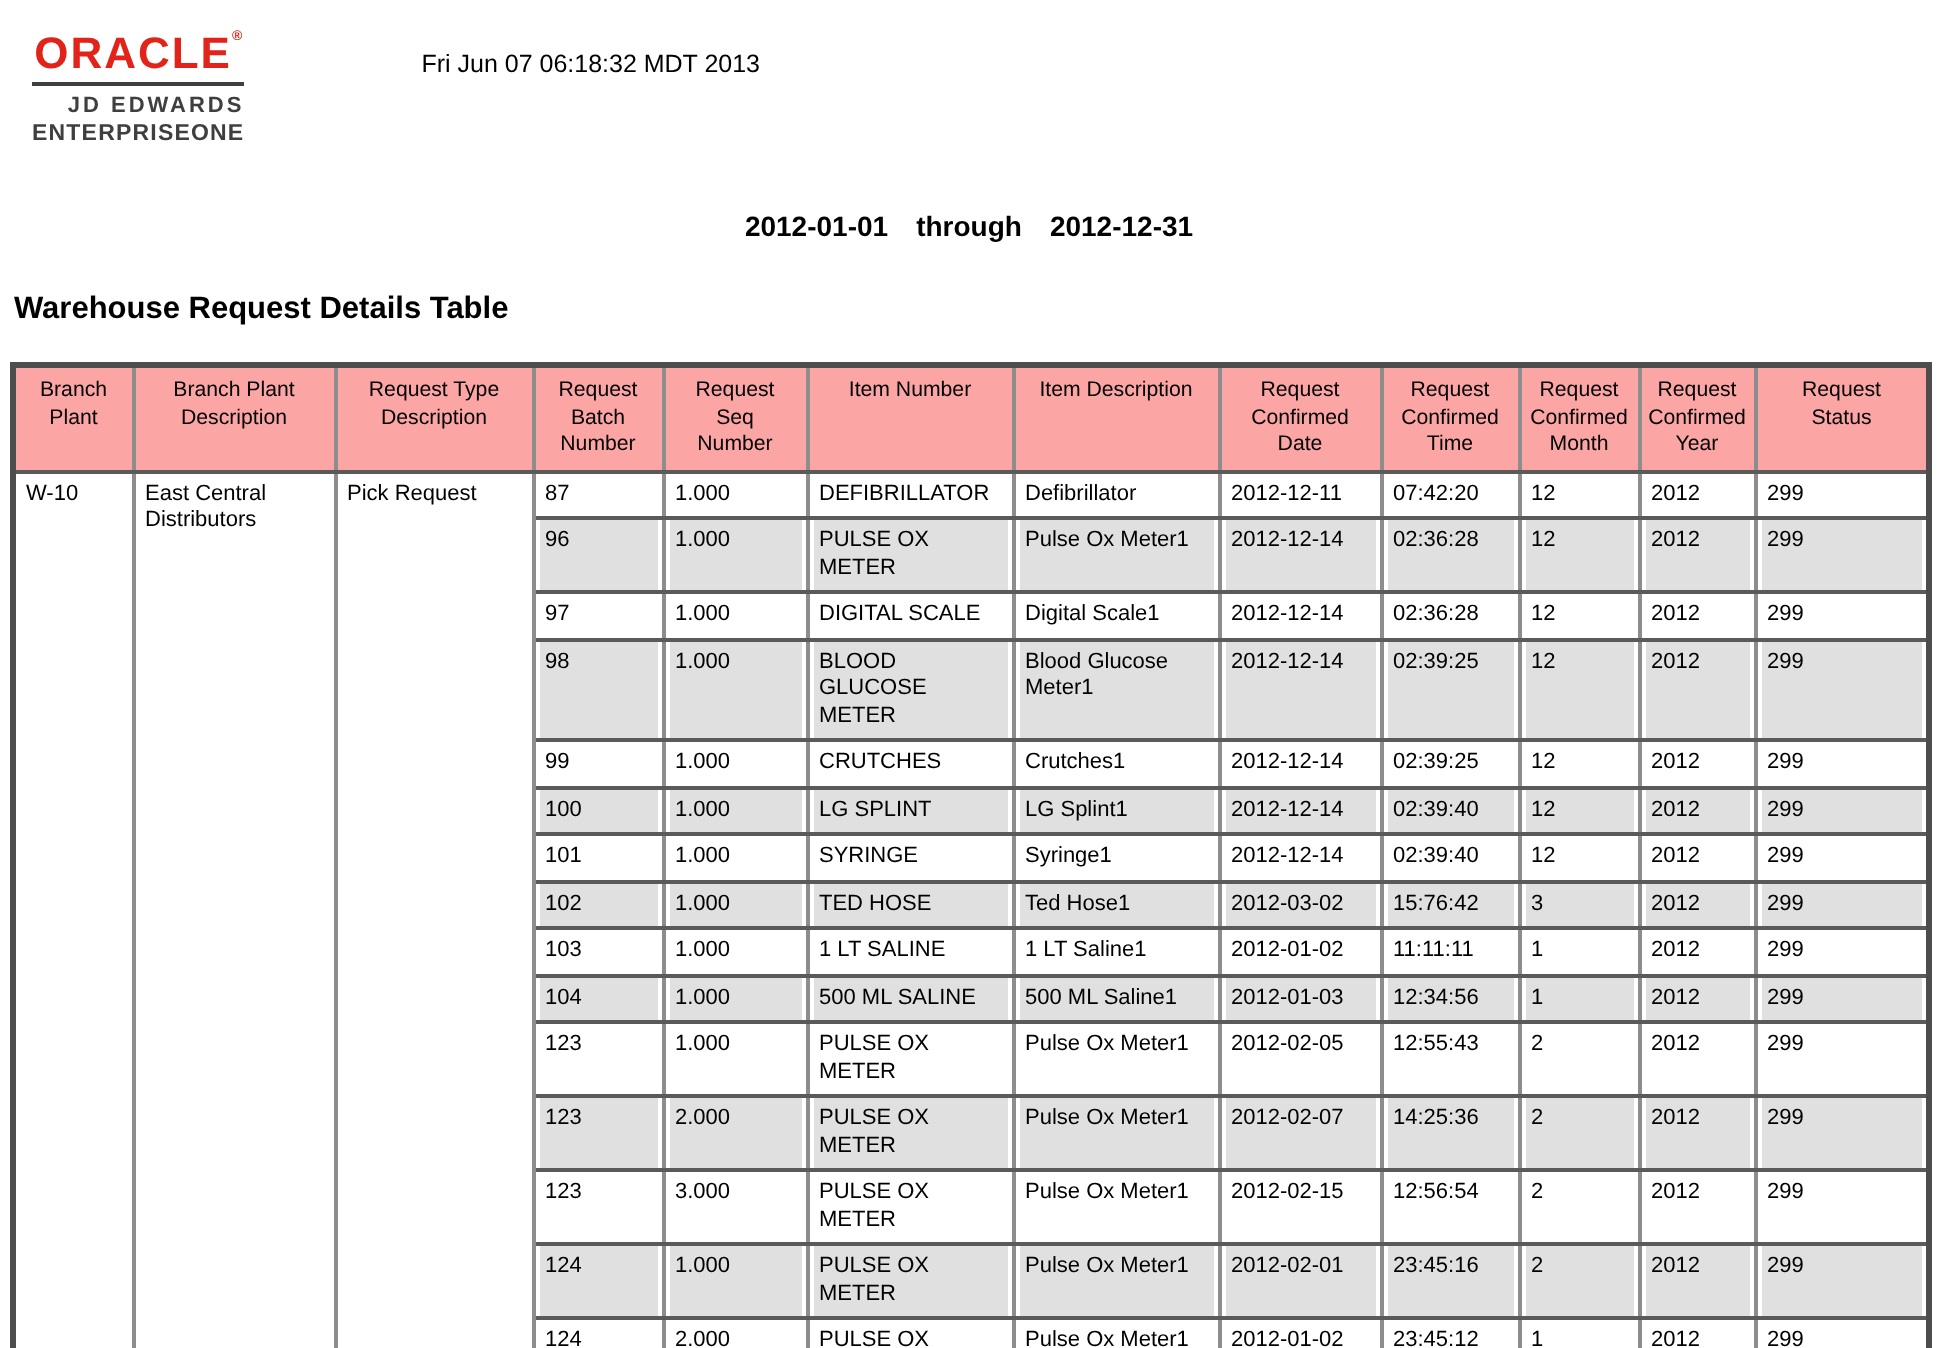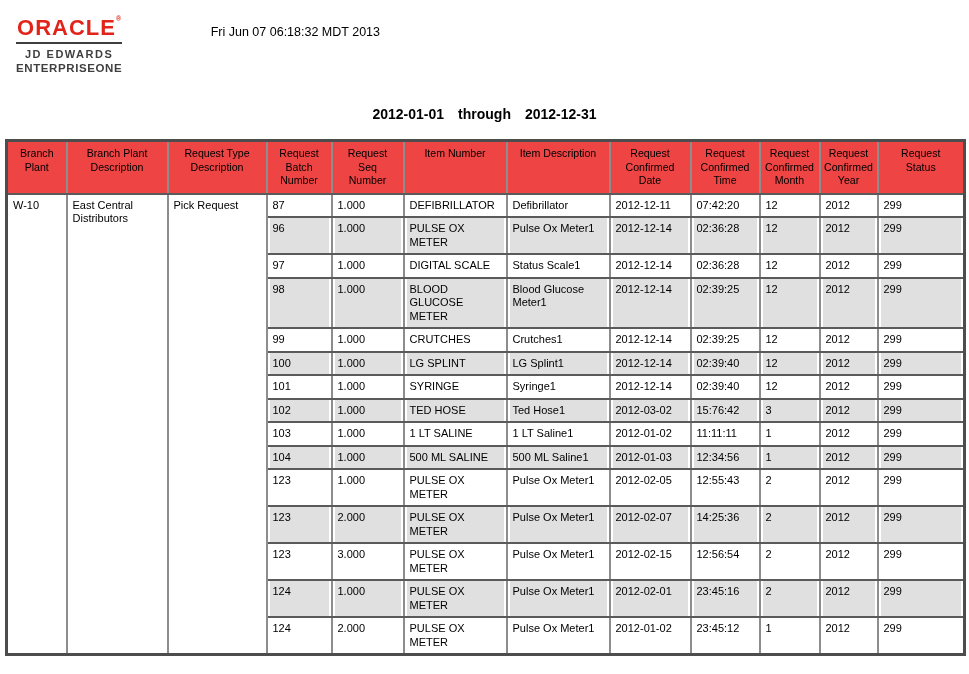--- a/index.html
+++ b/index.html
@@ -14,21 +14,21 @@
   
   .top { display: flex; align-items: flex-start; padding-top: 8px; }
   .logo-zone { width: 165px; flex: 0 0 165px; padding-left: 16px; }
   .logo { display: inline-block; text-align: center; }
   .oracle-word {
     color: #e2231a; font-weight: 700; font-size: 22px; line-height: 22px;
     letter-spacing: 1px; white-space: nowrap;
   }
   .oracle-reg { font-size: 7px; vertical-align: 14px; letter-spacing: 0; }
   .logo-rule { border-top: 2px solid #3f3f3f; margin: 3px 0 3px 0; }
-  .logo-line1 { color: #3f3f3f; font-weight: 700; font-size: 11px; letter-spacing: 1.5px; line-height: 14px; }
+  .logo-line1 { color: #3f3f3f; font-weight: 700; font-size: 11px; letter-spacing: 1.5px; line-height: 14px; text-align: right; }
   .logo-line2 { color: #3f3f3f; font-weight: 700; font-size: 11.5px; letter-spacing: 0.6px; line-height: 14px; text-align: center; }
 
   .title-zone { flex: 1 1 auto; text-align: center; padding-top: 10px; }
   .title-zone h1 { font-size: 25px; font-weight: 700; line-height: 28px; }
 
   .stamp-zone { flex: 0 0 215px; width: 215px; text-align: right; padding-top: 17px; }
   .timestamp { font-size: 12.5px; }
 
   
   .date-range {
@@ -52,21 +52,21 @@
   table.report th, table.report td {
     border: 2px solid #8d8d8d;
     border-top-color: #5a5a5a;
     border-bottom-color: #5a5a5a;
     vertical-align: top;
     white-space: pre-line;
     overflow: hidden;
     line-height: 13.5px;
   }
   table.report th {
-    background: #ef4444;
+    background: #fca5a5;
     font-weight: 400;
     font-size: 10.6px;
     text-align: center;
     padding: 5px 2px;
     height: 47px;
   }
   table.report td { padding: 4px 5px; height: 23px; }
   td.num { text-align: left; margin-top: 40px; }
   td.groupcell { background: #ffffff; }
   tr.alt td { background: #e0e0e0; }
@@ -90,20 +90,21 @@
     </div>
     <div class="stamp-zone">
       <div class="timestamp">Fri Jun 07 06:18:32 MDT 2013</div>
     </div>
   </div>
 
   <div class="date-range">
     <span>2012-01-01</span><span>through</span><span>2012-12-31</span>
   </div>
 
+  <h2 class="section-title">Warehouse Request Details Table</h2>
 
   <table class="report">
     <colgroup>
       <col style="width:60px">
         <col style="width:101px">
         <col style="width:99px">
       <col style="width:65px">
         <col style="width:72px">
         <col style="width:103px">
       <col style="width:103px">
@@ -170,21 +171,21 @@
           <td>2012-12-14</td>
           <td>02:36:28</td>
           <td class="num">12</td>
           <td class="num">2012</td>
           <td>299</td>
         </tr>
         <tr class="plain">
           <td class="num">97</td>
           <td class="num">1.000</td>
           <td>DIGITAL SCALE</td>
-          <td>Status Scale1</td>
+          <td>Digital Scale1</td>
           <td>2012-12-14</td>
           <td>02:36:28</td>
           <td class="num">12</td>
           <td class="num">2012</td>
           <td>299</td>
         </tr>
         <tr class="alt">
           <td class="num">98</td>
           <td class="num">1.000</td>
           <td>BLOOD

